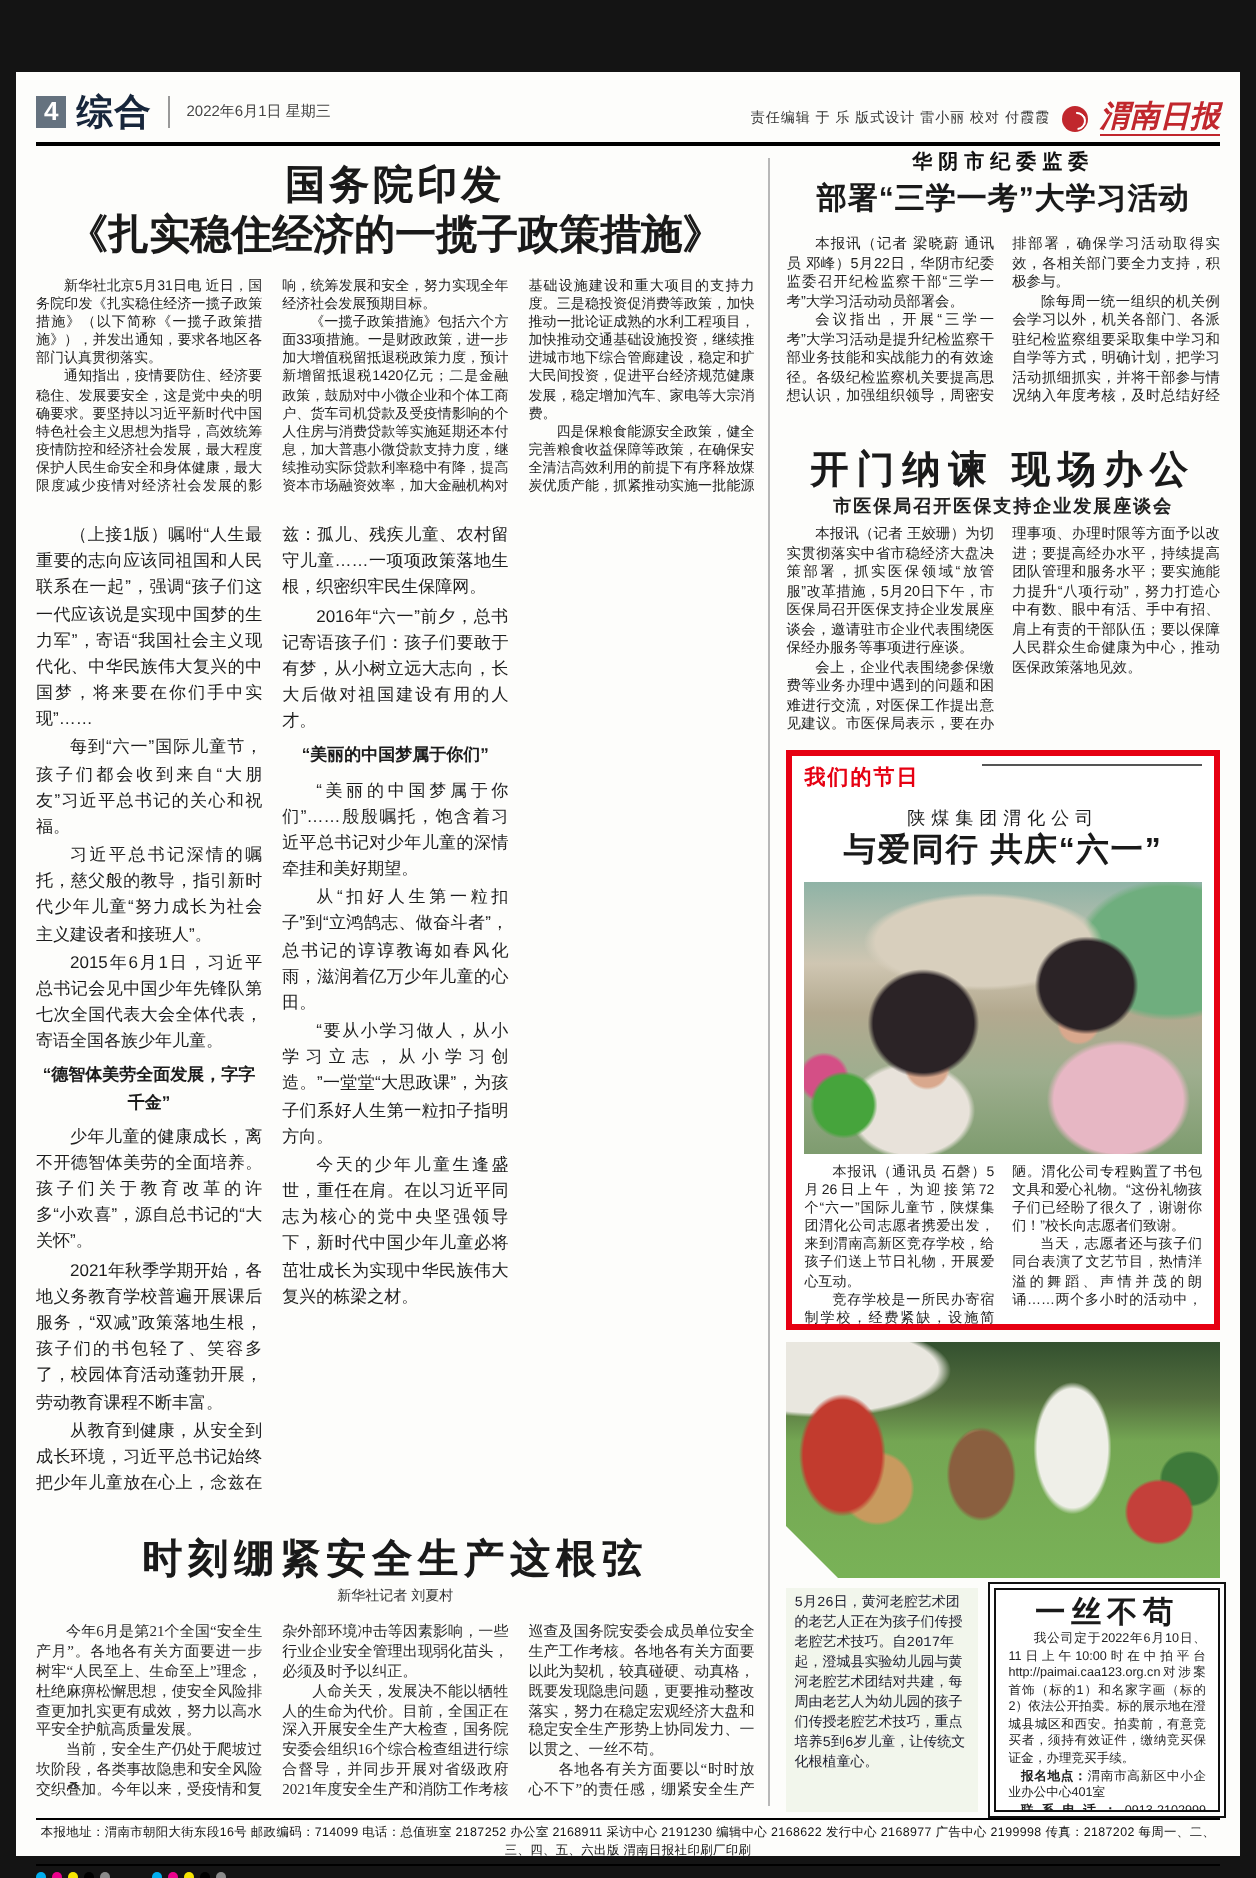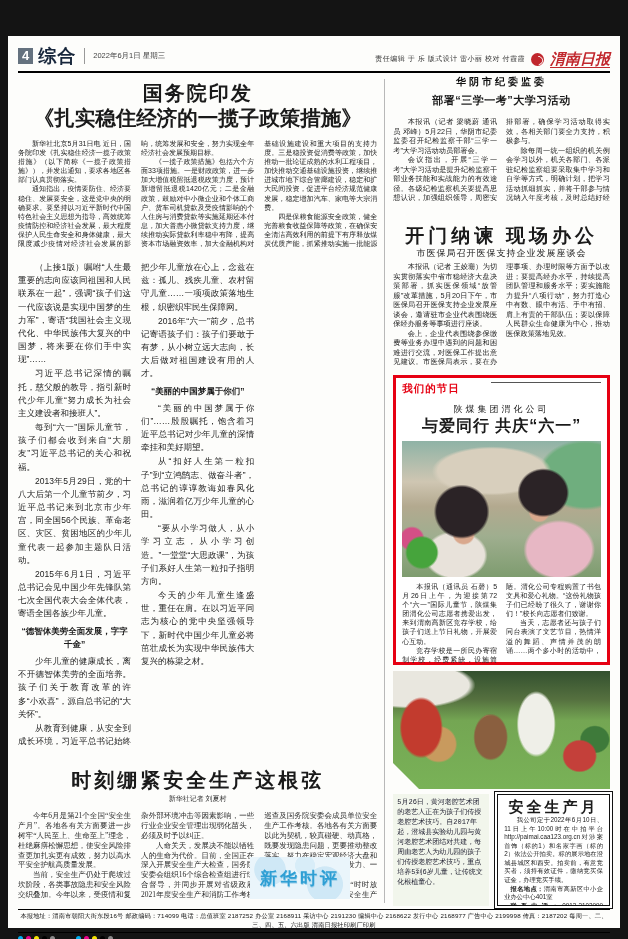--- a/index.html
+++ b/index.html
@@ -50,26 +50,26 @@
   .stamp{position:absolute;left:232px;top:782px;width:100px;height:42px;
     background:radial-gradient(circle at 20% 30%,#cfe8f6 0 18%,transparent 19%),
       radial-gradient(circle at 75% 65%,#cfe8f6 0 22%,transparent 23%),
       radial-gradient(circle at 55% 20%,#d8edf8 0 15%,transparent 16%),#eaf5fb;
     display:flex;align-items:center;justify-content:center;}
   .stamp span{font-family:"Liberation Serif",serif;font-weight:bold;font-size:17px;
     color:#2e9fd4;letter-spacing:3px;text-shadow:0.5px 0.5px 0 #9cd0ea;}
   
   .jw-kicker{text-align:center;font-family:"Liberation Serif",serif;font-size:10px;
     letter-spacing:3px;color:#111;height:13px;line-height:13px;font-weight:bold;}
-  .jw-hl{text-align:center;font-weight:bold;font-size:11px;height:24px;line-height:24px;letter-spacing:0.5px;}
+  .jw-hl{text-align:center;font-weight:bold;font-size:15px;height:24px;line-height:24px;letter-spacing:0.5px;}
   .jw-body{height:90px;margin-top:5px;column-count:2;column-gap:9px;font-size:7.2px;line-height:1.32;color:#222;}
   .yb-hl{margin-top:18px;text-align:center;font-family:"Liberation Serif",serif;font-weight:bold;
     font-size:19px;letter-spacing:4px;height:22px;line-height:22px;}
   .yb-sub{text-align:center;font-family:"Liberation Serif",serif;font-size:9px;letter-spacing:1px;
-    height:12px;line-height:12px;color:#222;}
+    height:12px;line-height:12px;color:#222;font-weight:bold;}
   .yb-body{height:107px;margin-top:3px;column-count:2;column-gap:9px;font-size:7.2px;line-height:1.32;color:#222;}
   
   .redbox{margin-top:6px;height:290px;border:3px solid #e60012;box-sizing:border-box;padding:4px 6px 0 6px;background:#fff;}
   .tagrow{display:flex;height:15px;gap:27px;}
   .tag{font-weight:bold;font-size:10.5px;color:#e60012;letter-spacing:1px;}
   .tagline{flex:1;height:1px;background:#555;margin-left:4px;}
   .fest-kicker{text-align:center;font-family:"Liberation Serif",serif;font-size:9px;
     letter-spacing:3px;margin-top:6px;height:12px;line-height:12px;}
   .fest-hl{text-align:center;font-weight:bold;font-size:16px;letter-spacing:1px;height:20px;line-height:20px;margin-top:1px;}
   .photo1{margin-top:5px;height:136px;
@@ -151,45 +151,42 @@
     <div class="lead-body multicol">
       <p>新华社北京5月31日电 近日，国务院印发《扎实稳住经济一揽子政策措施》（以下简称《一揽子政策措施》），并发出通知，要求各地区各部门认真贯彻落实。</p>
       <p>通知指出，疫情要防住、经济要稳住、发展要安全，这是党中央的明确要求。要坚持以习近平新时代中国特色社会主义思想为指导，高效统筹疫情防控和经济社会发展，最大程度保护人民生命安全和身体健康，最大限度减少疫情对经济社会发展的影响，统筹发展和安全，努力实现全年经济社会发展预期目标。</p>
       <p>《一揽子政策措施》包括六个方面33项措施。一是财政政策，进一步加大增值税留抵退税政策力度，预计新增留抵退税1420亿元；二是金融政策，鼓励对中小微企业和个体工商户、货车司机贷款及受疫情影响的个人住房与消费贷款等实施延期还本付息，加大普惠小微贷款支持力度，继续推动实际贷款利率稳中有降，提高资本市场融资效率，加大金融机构对基础设施建设和重大项目的支持力度。三是稳投资促消费等政策，加快推动一批论证成熟的水利工程项目，加快推动交通基础设施投资，继续推进城市地下综合管廊建设，稳定和扩大民间投资，促进平台经济规范健康发展，稳定增加汽车、家电等大宗消费。</p>
       <p>四是保粮食能源安全政策，健全完善粮食收益保障等政策，在确保安全清洁高效利用的前提下有序释放煤炭优质产能，抓紧推动实施一批能源项目。五是保产业链供应链稳定政策，优化复工达产政策，完善交通物流保通保畅政策，统筹加大对物流枢纽和物流企业的支持力度，加快推进重大外资项目，积极引进外商投资。六是保基本民生政策，实施住房公积金阶段性支持政策，完善农业转移人口和农村劳动力就业创业支持政策，完善社会民生兜底保障措施。</p>
 
     </div>
 
     <div class="cont-body multicol">
       <p>（上接1版）嘱咐“人生最重要的志向应该同祖国和人民联系在一起”，强调“孩子们这一代应该说是实现中国梦的生力军”，寄语“我国社会主义现代化、中华民族伟大复兴的中国梦，将来要在你们手中实现”……</p>
+      <p>每到“六一”国际儿童节，孩子们都会收到来自“大朋友”习近平总书记的关心和祝福。</p>
       <p>习近平总书记深情的嘱托，慈父般的教导，指引新时代少年儿童“努力成长为社会主义建设者和接班人”。</p>
-      <p>每到“六一”国际儿童节，孩子们都会收到来自“大朋友”习近平总书记的关心和祝福。</p>
-      <p>2013年5月29日，党的十八大后第一个儿童节前夕，习近平总书记来到北京市少年宫，同全国56个民族、革命老区、灾区、贫困地区的少年儿童代表一起参加主题队日活动。</p>
       <p>2015年6月1日，习近平总书记会见中国少年先锋队第七次全国代表大会全体代表，寄语全国各族少年儿童。</p>
       <p class="sub">“德智体美劳全面发展，字字千金”</p>
       <p>少年儿童的健康成长，离不开德智体美劳的全面培养。孩子们关于教育改革的许多“小欢喜”，源自总书记的“大关怀”。</p>
+      <p>2021年秋季学期开始，各地义务教育学校普遍开展课后服务，“双减”政策落地生根，孩子们的书包轻了、笑容多了，校园体育活动蓬勃开展，劳动教育课程不断丰富。</p>
       <p>从教育到健康，从安全到成长环境，习近平总书记始终把少年儿童放在心上，念兹在兹：孤儿、残疾儿童、农村留守儿童……一项项政策落地生根，织密织牢民生保障网。</p>
       <p>2016年“六一”前夕，总书记寄语孩子们：孩子们要敢于有梦，从小树立远大志向，长大后做对祖国建设有用的人才。</p>
       <p class="sub">“美丽的中国梦属于你们”</p>
       <p>“美丽的中国梦属于你们”……殷殷嘱托，饱含着习近平总书记对少年儿童的深情牵挂和美好期望。</p>
       <p>从“扣好人生第一粒扣子”到“立鸿鹄志、做奋斗者”，总书记的谆谆教诲如春风化雨，滋润着亿万少年儿童的心田。</p>
       <p>“要从小学习做人，从小学习立志，从小学习创造。”一堂堂“大思政课”，为孩子们系好人生第一粒扣子指明方向。</p>
       <p>今天的少年儿童生逢盛世，重任在肩。在以习近平同志为核心的党中央坚强领导下，新时代中国少年儿童必将茁壮成长为实现中华民族伟大复兴的栋梁之材。</p>
     </div>
 
     <div class="safe-hl">时刻绷紧安全生产这根弦</div>
     <div class="safe-by">新华社记者 刘夏村</div>
     <div class="safe-body multicol">
       <p>今年6月是第21个全国“安全生产月”。各地各有关方面要进一步树牢“人民至上、生命至上”理念，杜绝麻痹松懈思想，使安全风险排查更加扎实更有成效，努力以高水平安全护航高质量发展。</p>
       <p>当前，安全生产仍处于爬坡过坎阶段，各类事故隐患和安全风险交织叠加。今年以来，受疫情和复杂外部环境冲击等因素影响，一些行业企业安全管理出现弱化苗头，必须及时予以纠正。</p>
       <p>人命关天，发展决不能以牺牲人的生命为代价。目前，全国正在深入开展安全生产大检查，国务院安委会组织16个综合检查组进行综合督导，并同步开展对省级政府2021年度安全生产和消防工作考核巡查及国务院安委会成员单位安全生产工作考核。各地各有关方面要以此为契机，较真碰硬、动真格，既要发现隐患问题，更要推动整改落实，努力在稳定宏观经济大盘和稳定安全生产形势上协同发力、一以贯之、一丝不苟。</p>
       <p>各地各有关方面要以“时时放心不下”的责任感，绷紧安全生产之弦，居安思危，推动高质量发展和高水平安全齐头并进，以安全生产工作实际成效服务稳经济、防风险大局，全力保障经济社会运行平稳有序。</p>
-    </div>
-    <div class="stamp">
-      <span>新华时评</span>
     </div>
    </section>
 
    <div class="vdiv"></div>
 
    <section class="colR">
 
     <div class="jw-kicker">华阴市纪委监委</div>
     <div class="jw-hl">部署“三学一考”大学习活动</div>
     <div class="jw-body multicol">
@@ -220,21 +217,21 @@
         <p>当天，志愿者还与孩子们同台表演了文艺节目，热情洋溢的舞蹈、声情并茂的朗诵……两个多小时的活动中，处处充满欢声笑语，传递着爱与温暖。</p>
 
       </div>
     </div>
 
     <div class="photo2"></div>
 
     <div class="bottomrow">
       <div class="lq-caption">5月26日，黄河老腔艺术团的老艺人正在为孩子们传授老腔艺术技巧。自2017年起，澄城县实验幼儿园与黄河老腔艺术团结对共建，每周由老艺人为幼儿园的孩子们传授老腔艺术技巧，重点培养5到6岁儿童，让传统文化根植童心。</div>
       <div class="auction">
-        <div class="auc-title">安全生产月</div>
+        <div class="auc-title">一丝不苟</div>
         <p>我公司定于2022年6月10日、11日上午10:00时在中拍平台http://paimai.caa123.org.cn对涉案首饰（标的1）和名家字画（标的2）依法公开拍卖。标的展示地在澄城县城区和西安。拍卖前，有意竞买者，须持有效证件，缴纳竞买保证金，办理竞买手续。</p>
         <p class="fld"><b>报名地点：</b><span>渭南市高新区中小企业办公中心401室</span></p>
         <p class="fld"><b>联系电话：</b><span>0913-2102999 15202299855</span></p>
 
       </div>
     </div>
    </section>
   </div>
 
   <div class="pfoot">本报地址：渭南市朝阳大街东段16号 邮政编码：714099 电话：总值班室 2187252 办公室 2168911 采访中心 2191230 编辑中心 2168622 发行中心 2168977 广告中心 2199998 传真：2187202 每周一、二、三、四、五、六出版 渭南日报社印刷厂印刷</div>

